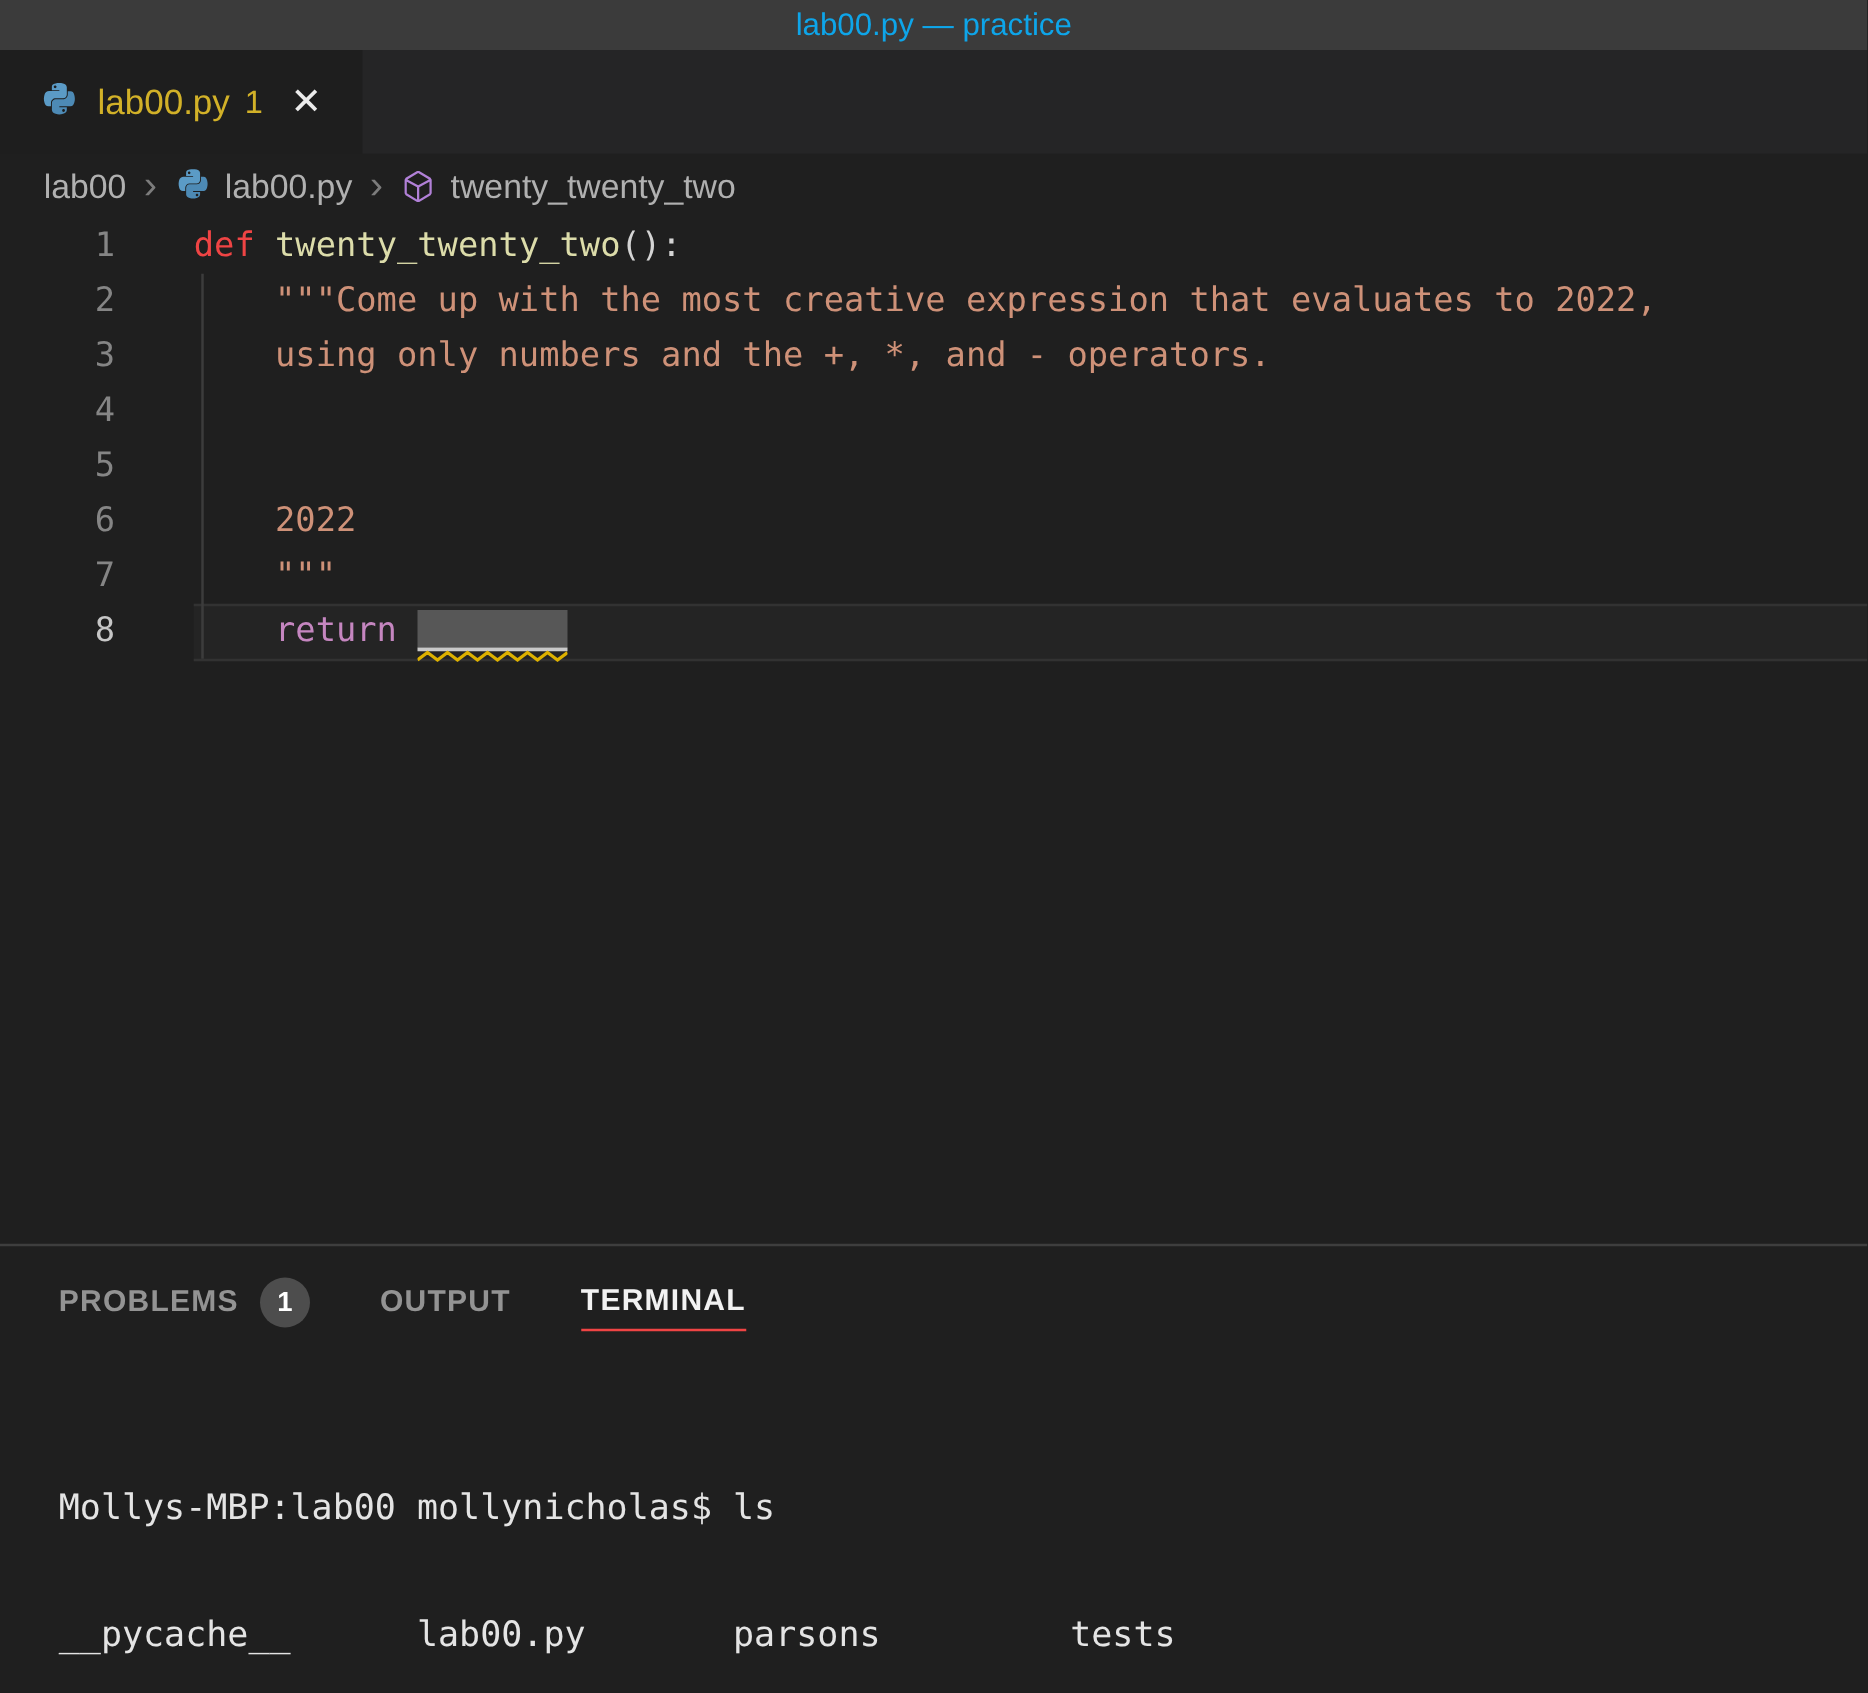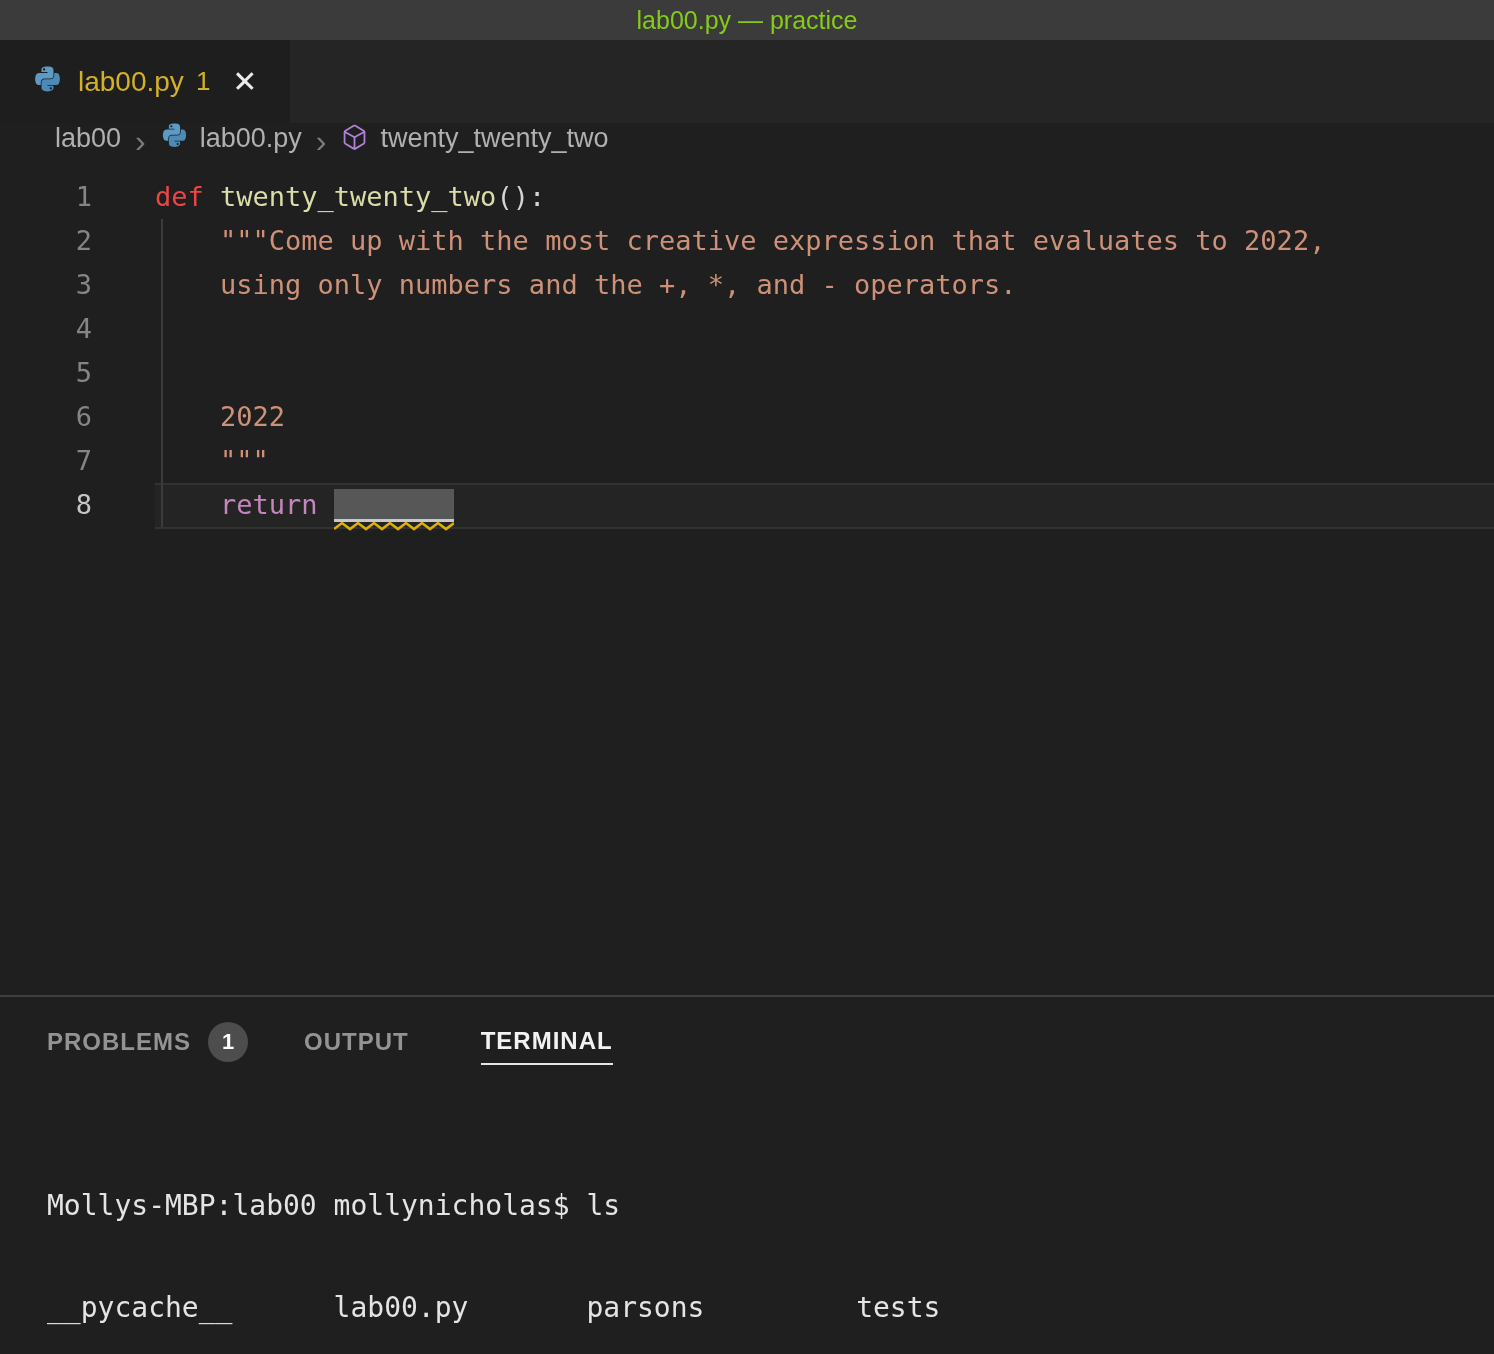--- a/index.html
+++ b/index.html
@@ -1,34 +1,34 @@
 <!DOCTYPE html>
 <html><head>
 <meta charset="utf-8">
 <style>
   * { margin:0; padding:0; box-sizing:border-box; }
   html,body { width:1494px; height:1354px; background:#1f1f1f; overflow:hidden;
               font-family:"Liberation Sans", sans-serif; }
 
   
   .titlebar { height:40px; background:#3b3b3b; display:flex; align-items:center;
-              justify-content:center; color:#84cc16; font-size:25px; }
+              justify-content:center; color:#0ea5e9; font-size:25px; }
 
   
   .tabstrip { height:83px; background:#252526; display:flex; }
   .tab { width:290px; height:83px; background:#1e1e1e; display:flex; align-items:center;
          padding-left:32px; }
   .tab-pyicon { width:31px; height:31px; flex:none; }
   .tab-label { color:#d2b128; font-size:28px; margin-left:15px; }
   .tab-count { color:#d2b128; font-size:26px; margin-left:12px; }
   .tab-close { color:#ececec; font-size:30px; margin-left:22px; line-height:1; cursor:default; }
 
   
-  .breadcrumb { height:52px; display:flex; align-items:flex-start; padding-left:35px;
-                color:#b0b0b0; font-size:27px;margin-left:20px; }
+  .breadcrumb { height:52px; display:flex; align-items:center; padding-left:35px;
+                color:#b0b0b0; font-size:27px; }
   .crumb-sep { color:#7c7c7c; font-size:32px; margin:0 14px 4px 14px; }
   .crumb-icon { width:29px; height:29px; margin-right:11px; display:inline-block; }
 
   
   .editor { position:relative; height:820px; font-family:"DejaVu Sans Mono", monospace;
             font-size:27px; }
   .indent-guide { position:absolute; left:161px; top:44px; width:2px; height:308px;
                   background:#3c3c3c; }
   .active-line-bg { position:absolute; left:155px; right:0; top:308px; height:46px;
                     background:#242424; border-top:2px solid #323232;
@@ -46,21 +46,21 @@
          vertical-align:middle; margin-left:16px; position:relative; top:-3px; }
   .sel-underline { position:absolute; left:0; bottom:-3px; width:100%; height:3px;
                    background:#c9c9c9; }
   .sel-squiggle { position:absolute; left:0; bottom:-12px; }
 
   
   .divider { height:2px; background:#3e3e3e; }
   .panel-tabs { height:88px; display:flex; align-items:center; padding-left:47px;font-weight:bold; }
   .panel-tab { font-size:24px; letter-spacing:1px; color:#939393; margin-right:56px;
                display:flex; align-items:center; padding:10px 0 8px 0; cursor:default; }
-  .panel-tab.active { color:#f2f2f2; border-bottom:2px solid #e5e5e5;margin-left:16px; }
+  .panel-tab.active { color:#f2f2f2; border-bottom:2px solid #ef4444; }
   .badge { width:40px; height:40px; border-radius:50%; background:#4d4d4d; color:#ffffff;
            font-size:22px; letter-spacing:0; display:flex; align-items:center;
            justify-content:center; margin-left:17px; }
 
   .terminal { padding:36px 0 0 47px; font-family:"DejaVu Sans Mono", monospace;
               font-size:28px; line-height:34px; color:#e4e4e4; white-space:pre; }
   .terminal-line { height:34px; }
 </style>
 </head>
 <body>

